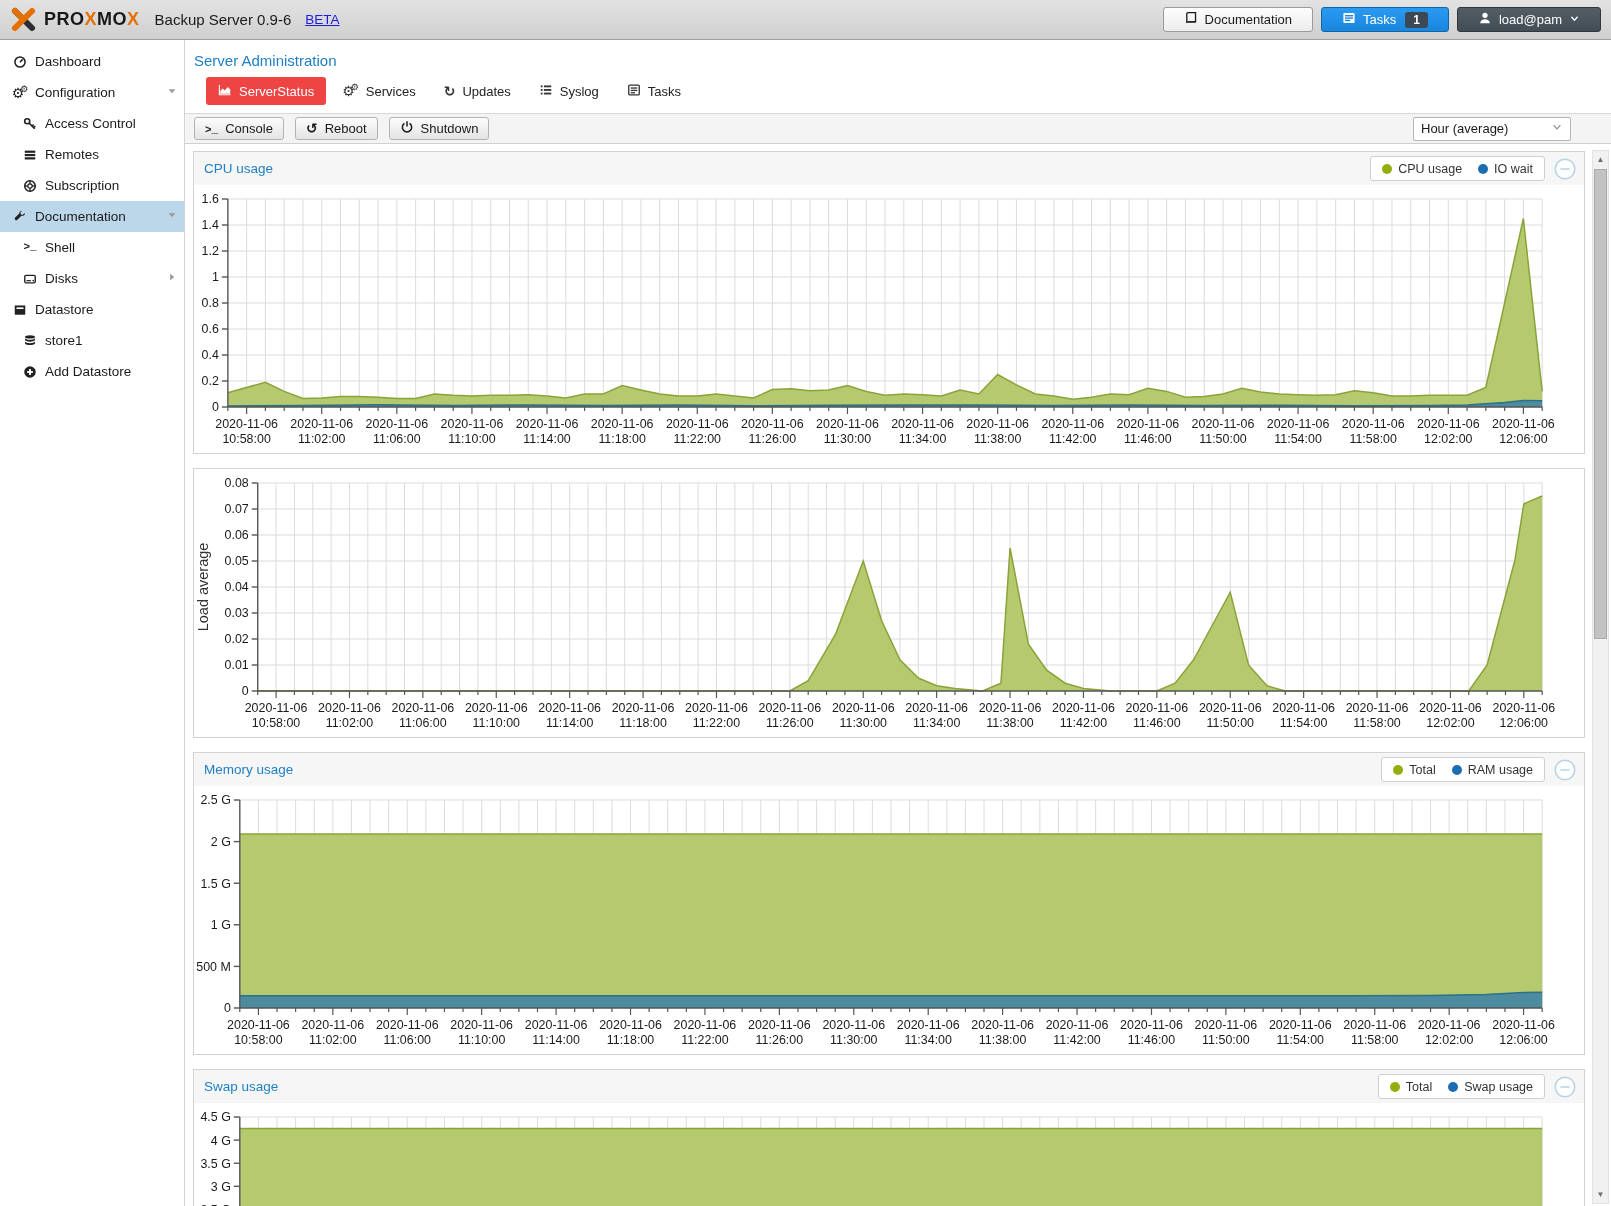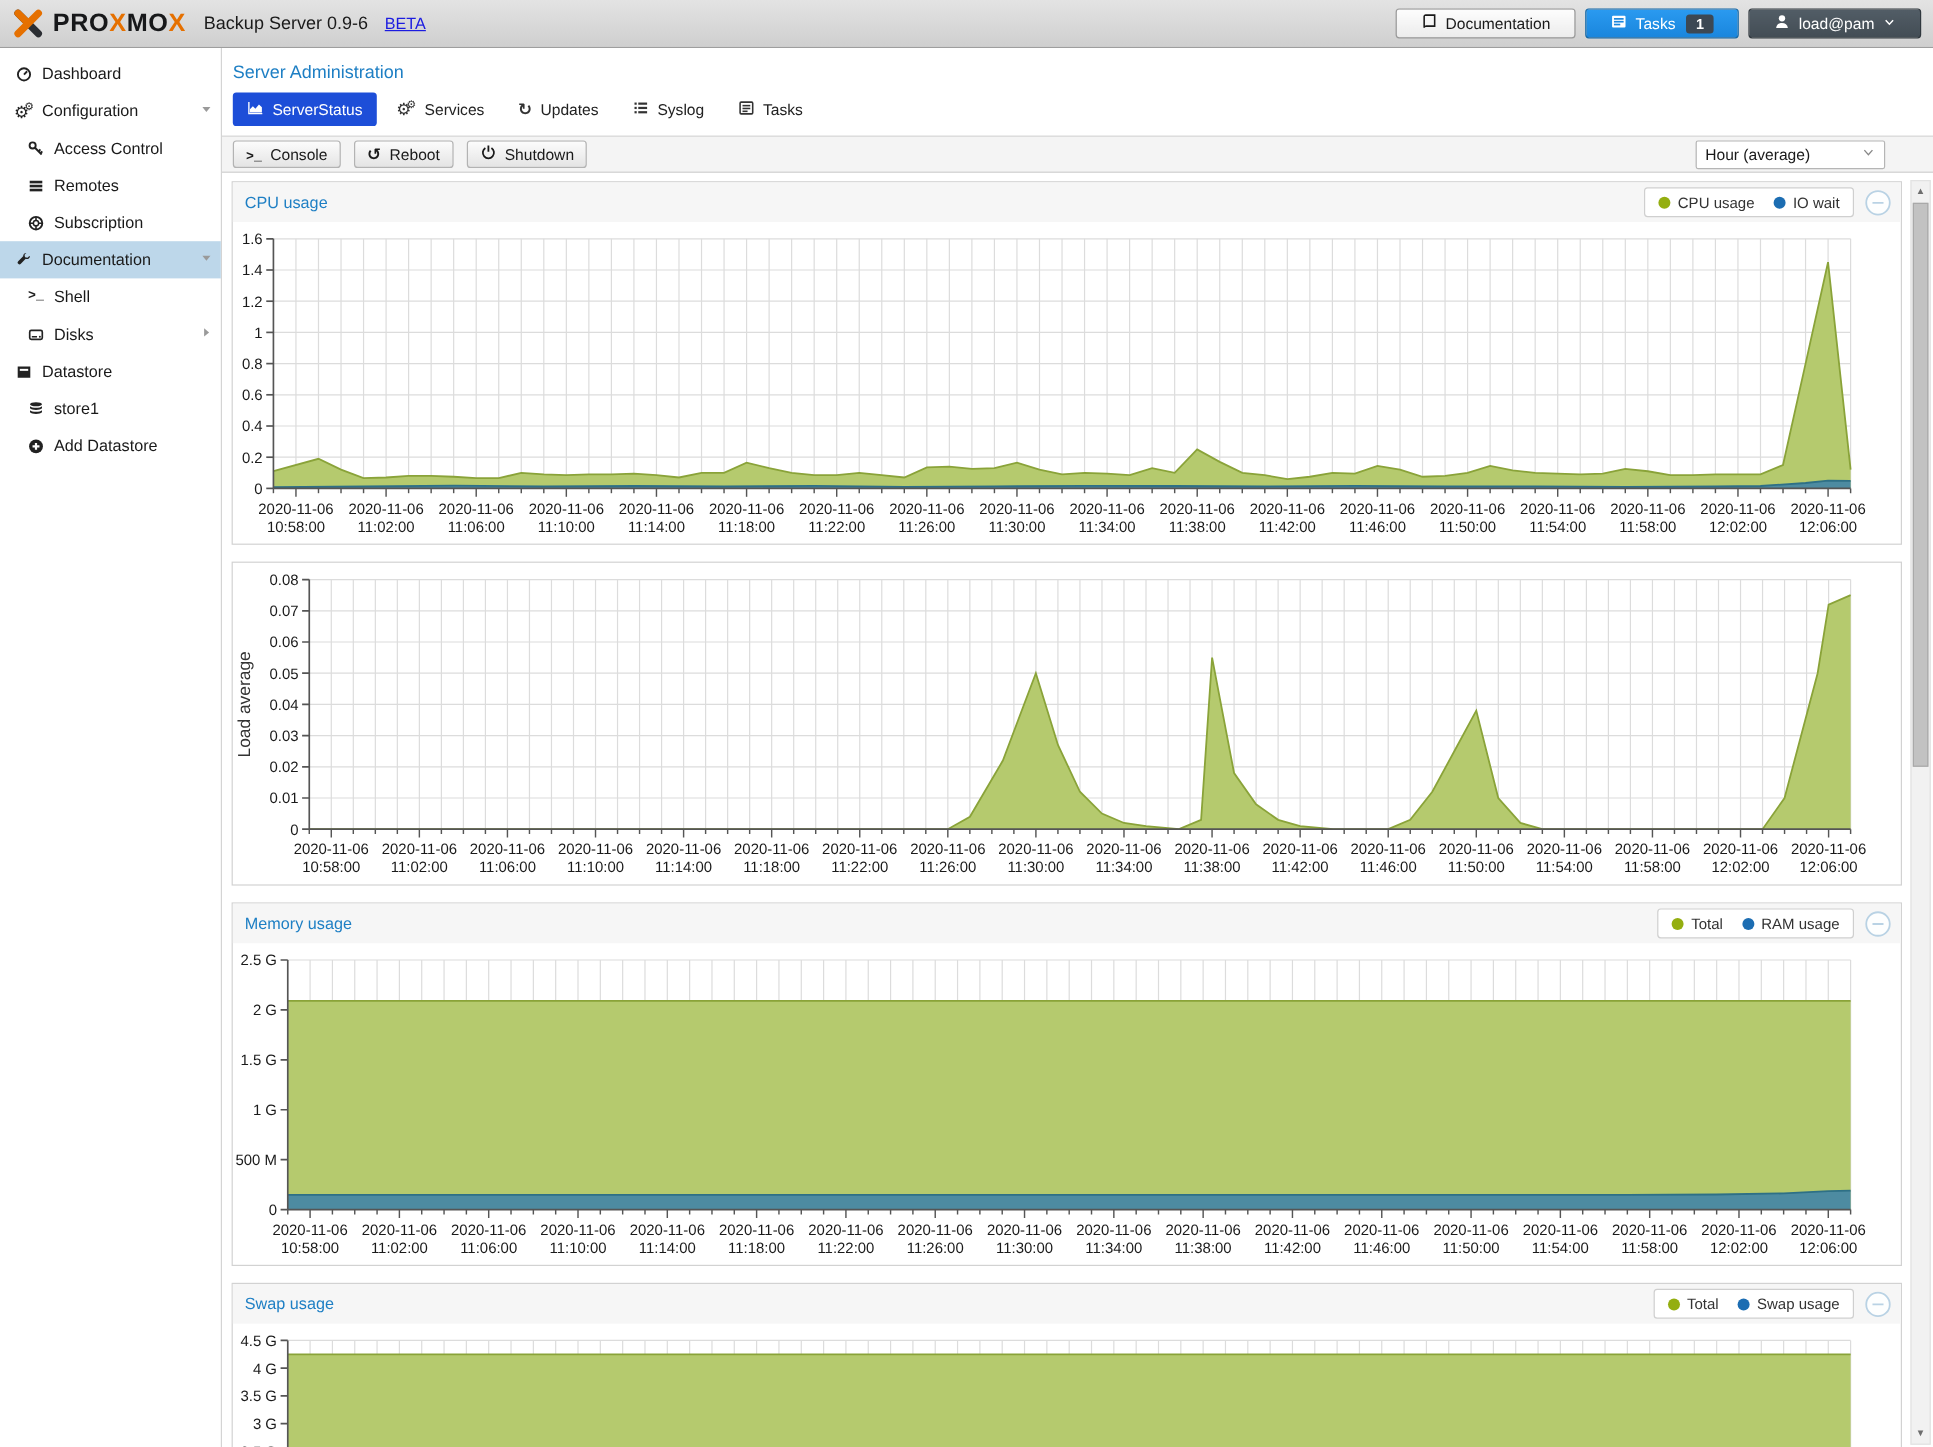--- a/index.html
+++ b/index.html
@@ -4,21 +4,21 @@
 <style>
   * { margin:0; padding:0; box-sizing:border-box; }
   html,body { width:1611px; height:1206px; overflow:hidden; background:#fff;
     font-family:"Liberation Sans","DejaVu Sans",sans-serif; color:#1a1a1a; }
   .app { width:100%; height:100%; display:flex; flex-direction:column; }
 
   
   .topbar { height:40px; flex:0 0 40px; background:linear-gradient(#e3e3e3,#cfcfcf);
     border-bottom:1px solid #9e9e9e; display:flex; align-items:center; padding:0 10px; }
   .brand { display:flex; align-items:center; gap:7px; }
-  .brand-name { font-size:21px; font-weight:bold; letter-spacing:.5px; color:#17181a; }
+  .brand-name { font-size:18px; font-weight:bold; letter-spacing:.5px; color:#17181a; }
   .brand-name .ox { color:#e57000; }
   .subtitle { font-size:15px; margin-left:8px; color:#1a1a1a; }
   .beta { font-size:13.5px; margin-left:7px; color:#1c1ce0; text-decoration:underline; cursor:pointer; }
   .top-actions { margin-left:auto; display:flex; align-items:center; gap:8px; }
   .tb-btn { display:flex; align-items:center; gap:7px; height:25px; padding:0 20px;
     border-radius:3px; font-size:13px; cursor:pointer; border:1px solid #9a9a9a;
     background:linear-gradient(#fdfdfd,#ececec); color:#1a1a1a; }
   .tb-btn.blue { background:linear-gradient(#2a9af0,#1a86dd); border-color:#1266a5; color:#fff; }
   .tb-btn.dark { background:linear-gradient(#525d66,#434d55); border-color:#30383e; color:#fff; }
   .badge { background:#3c4854; color:#fff; font-size:12px; font-weight:bold;
@@ -33,21 +33,21 @@
   .sb-ic { width:20px; flex:0 0 20px; display:flex; justify-content:center; color:#222; }
   .sb-lbl { margin-left:5px; }
   .sb-exp { margin-left:auto; color:#9a9a9a; }
 
   .main { flex:1; position:relative; background:#fff; min-width:0; }
   .page-title { font-size:15px; color:#1e7fc4; padding:12px 0 8px 9px; }
   .tabs { display:flex; align-items:center; gap:4px; padding:0 0 8px 9px; }
   .tab { display:flex; align-items:center; gap:7px; height:28px; padding:0 12px; font-size:13px;
     border-radius:3px; cursor:pointer; color:#222; }
   .tab .ic, .tab .ic-txt { color:#333; }
-  .tab.active { background:#1d4ed8; color:#fff; }
+  .tab.active { background:#ef4444; color:#fff;margin-left:12px; }
   .tab.active .ic, .tab.active .ic-txt { color:#fff; }
   .toolbar { height:31px; background:#f4f4f4; border-top:1px solid #d8d8d8; border-bottom:1px solid #d0d0d0;
     display:flex; align-items:center; padding:0 40px 0 9px; gap:11px; }
   .tool-btn { display:flex; align-items:center; gap:7px; height:23px; padding:0 10px; font-size:13px;
     background:linear-gradient(#fcfcfc,#e4e4e4); border:1px solid #b3b3b3; border-radius:3px; cursor:pointer; color:#1a1a1a; }
   .range-select { margin-left:auto; width:158px; height:24px; background:#fff; border:1px solid #b5b5b5;
     border-radius:2px; display:flex; align-items:center; font-size:13px; padding:0 7px; cursor:pointer; }
   .range-select .chev { margin-left:auto; color:#888; }
 
   

